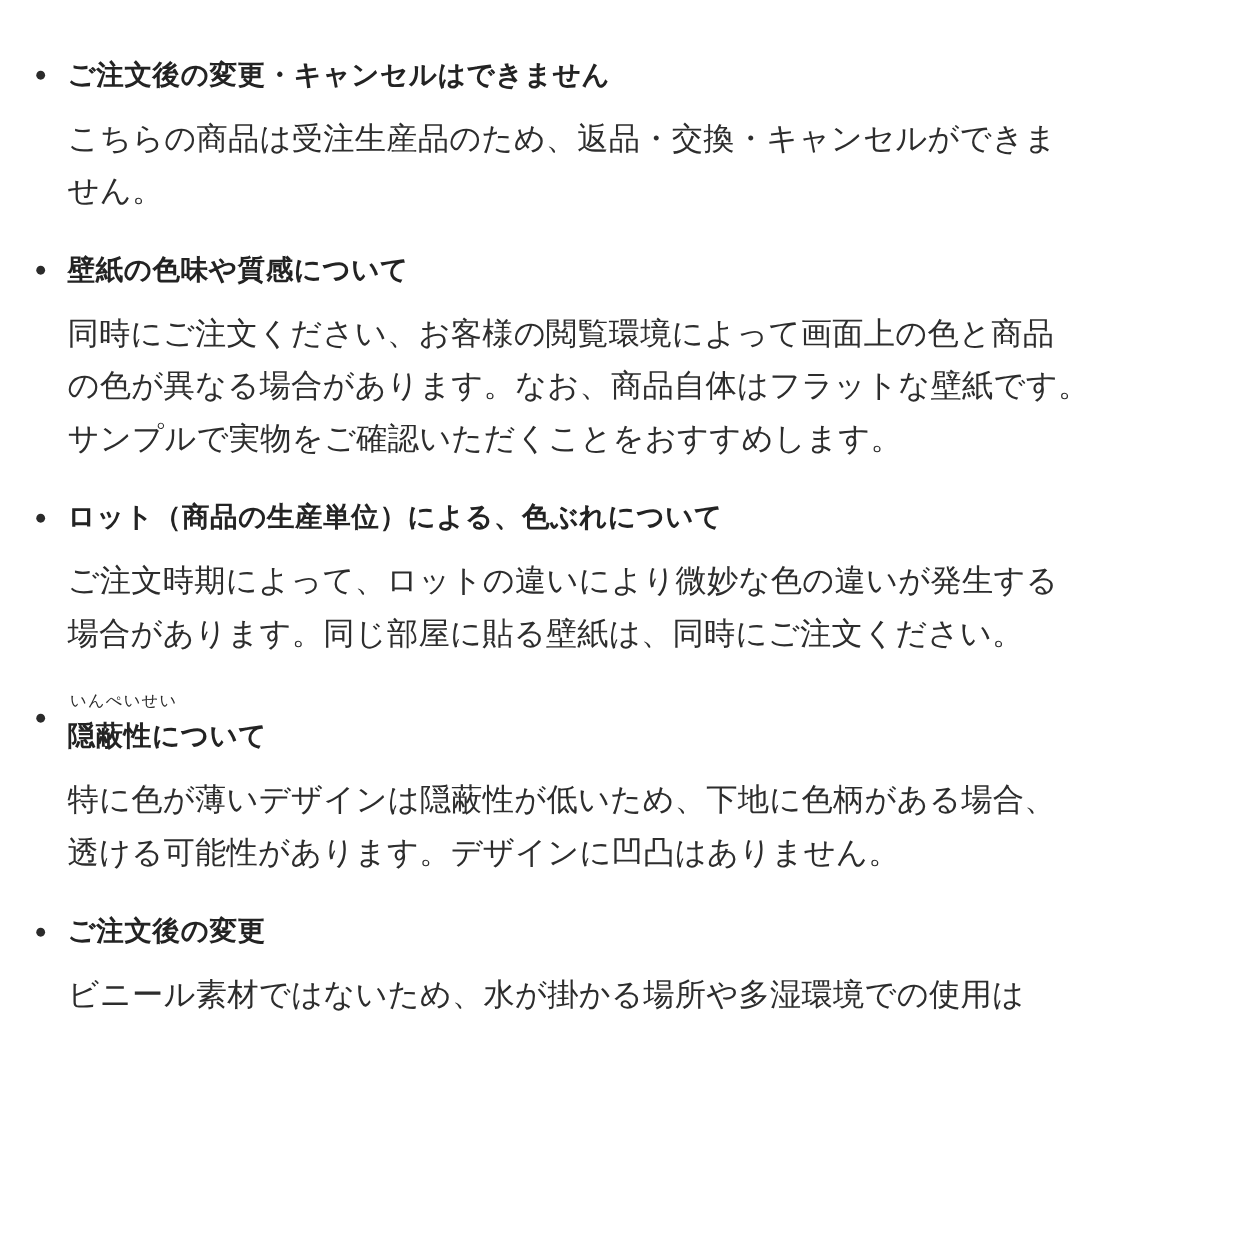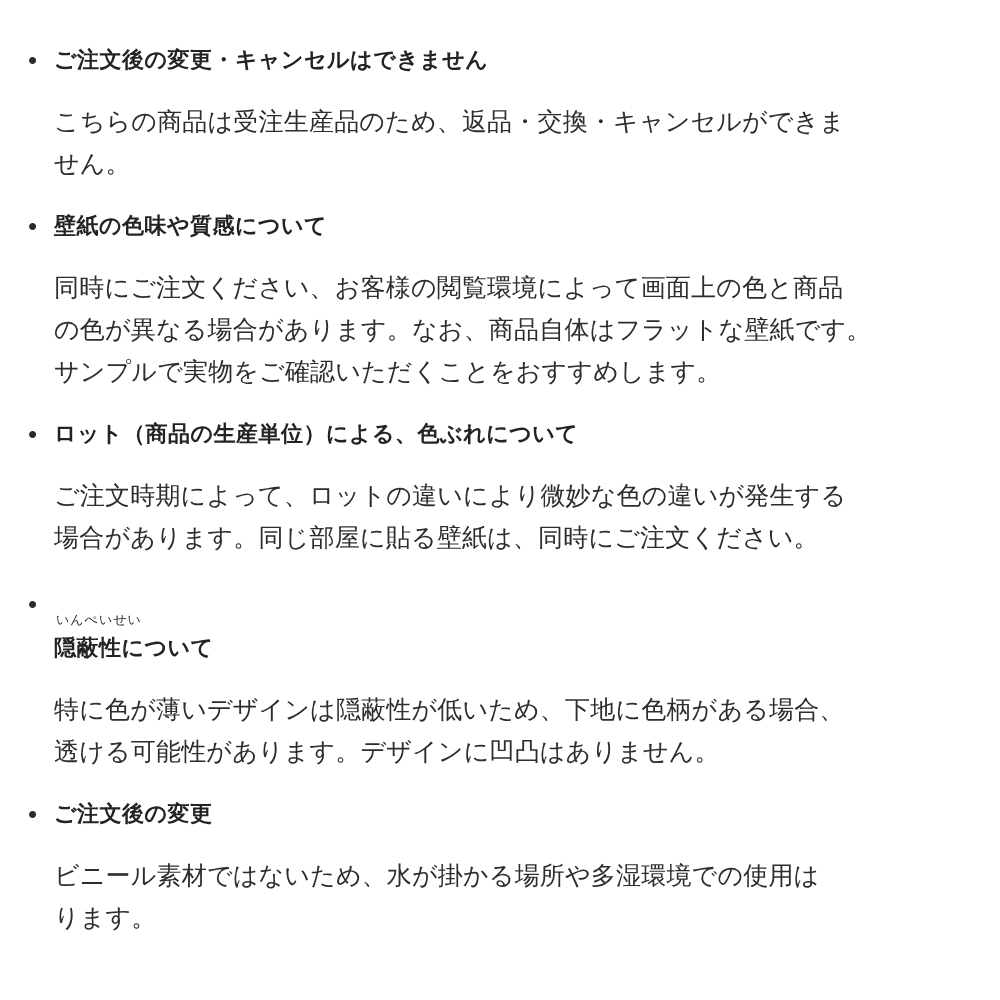--- a/index.html
+++ b/index.html
@@ -42,35 +42,34 @@
     position: relative;
   }
   .ruby {
     font-size: 13px;
     line-height: 14px;
     letter-spacing: 1px;
     color: #2b2b2b;
     font-weight: 400;
     margin-bottom: 1px;
     margin-left: 2px;
-    margin-top: 29px;
   }
   .heading {
     font-size: 22px;
     line-height: 40px;
     font-weight: bold;
     color: #232323;
     letter-spacing: 0.5px;
   }
   .body {
     font-size: 25px;
     line-height: 42px;
     color: #2d2d2d;
     margin-left: 32px;
-    margin-top: 20px;
+    margin-top: 10px;
     letter-spacing: 0.2px;
   }
   .body p {
     margin: 0;
   }
   .s1 { margin-bottom: 22px; }
   .s2 { margin-bottom: 22px; }
   .s3 { margin-bottom: 26px; }
   .s4 { margin-bottom: 22px; }
   .s5 { margin-bottom: 0; }
@@ -136,17 +135,16 @@
 
   <div class="section s5">
     <div class="heading-row">
       <span class="bullet">•</span>
       <div class="heading-wrap">
         <div class="heading">ご注文後の変更</div>
       </div>
     </div>
     <div class="body">
       <p>ビニール素材ではないため、水が掛かる場所や多湿環境での使用は</p>
-      <p>ります。</p>
     </div>
   </div>
 
 </div>
 
 </body></html>

